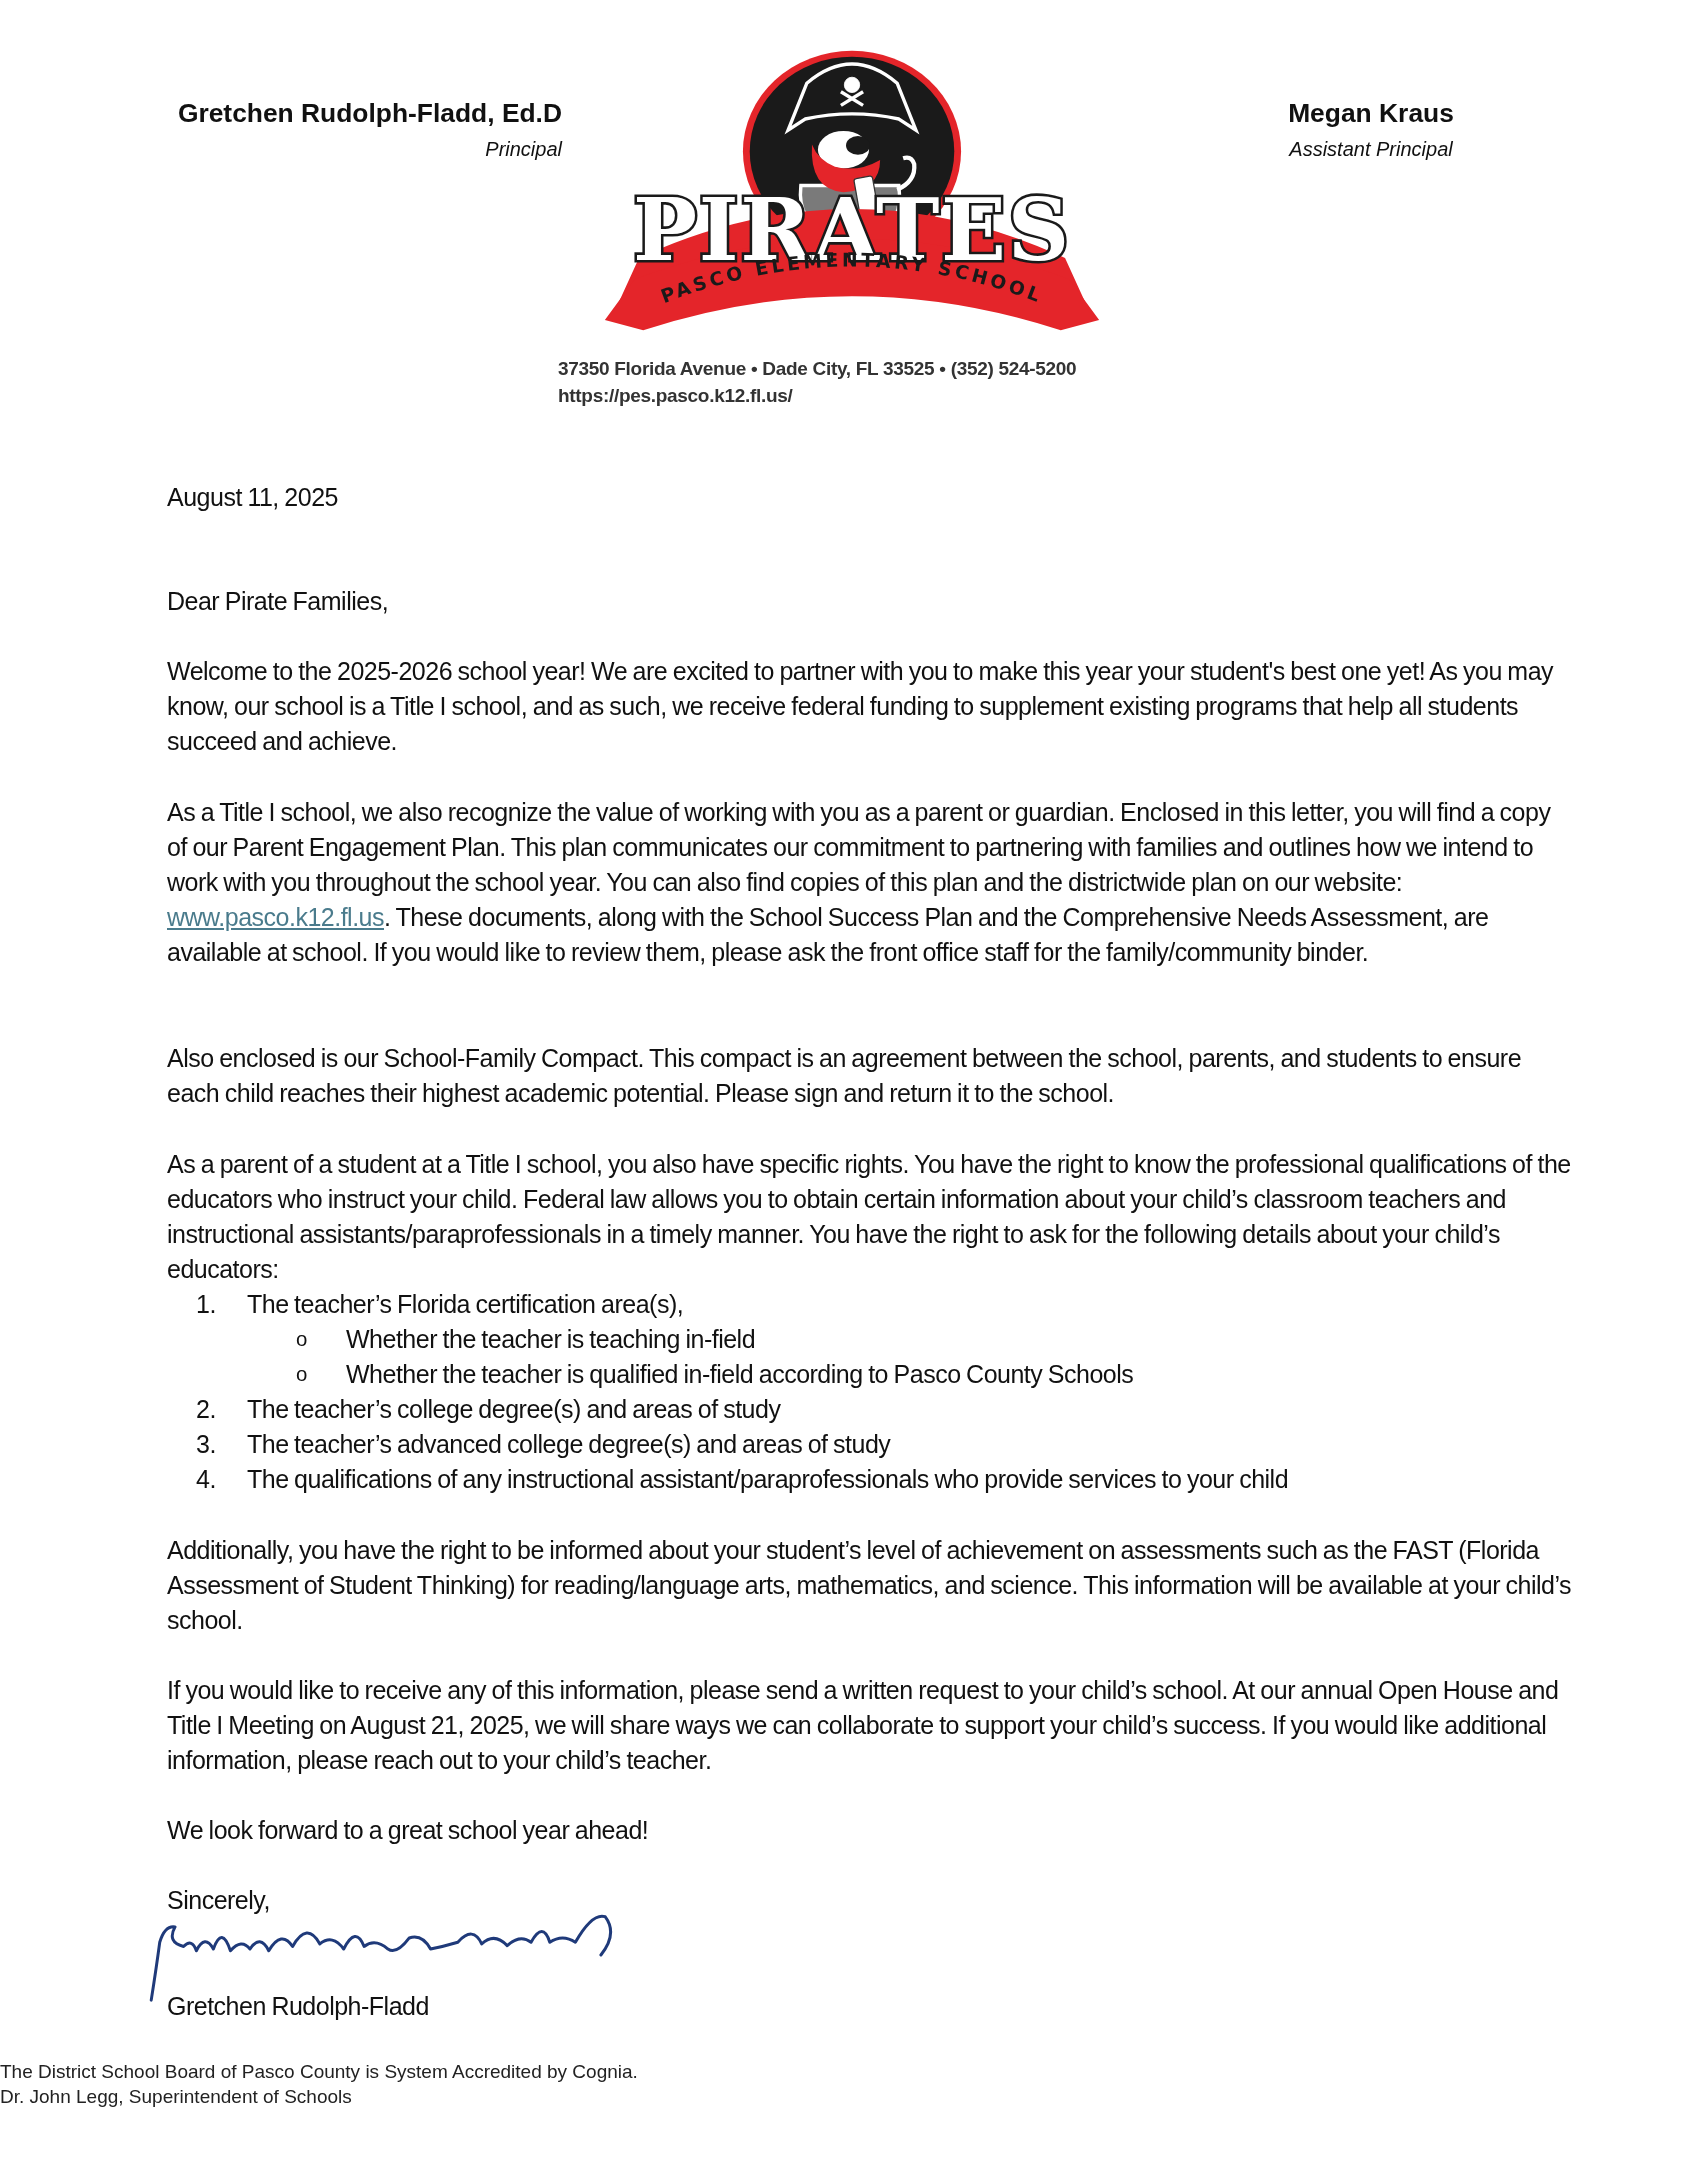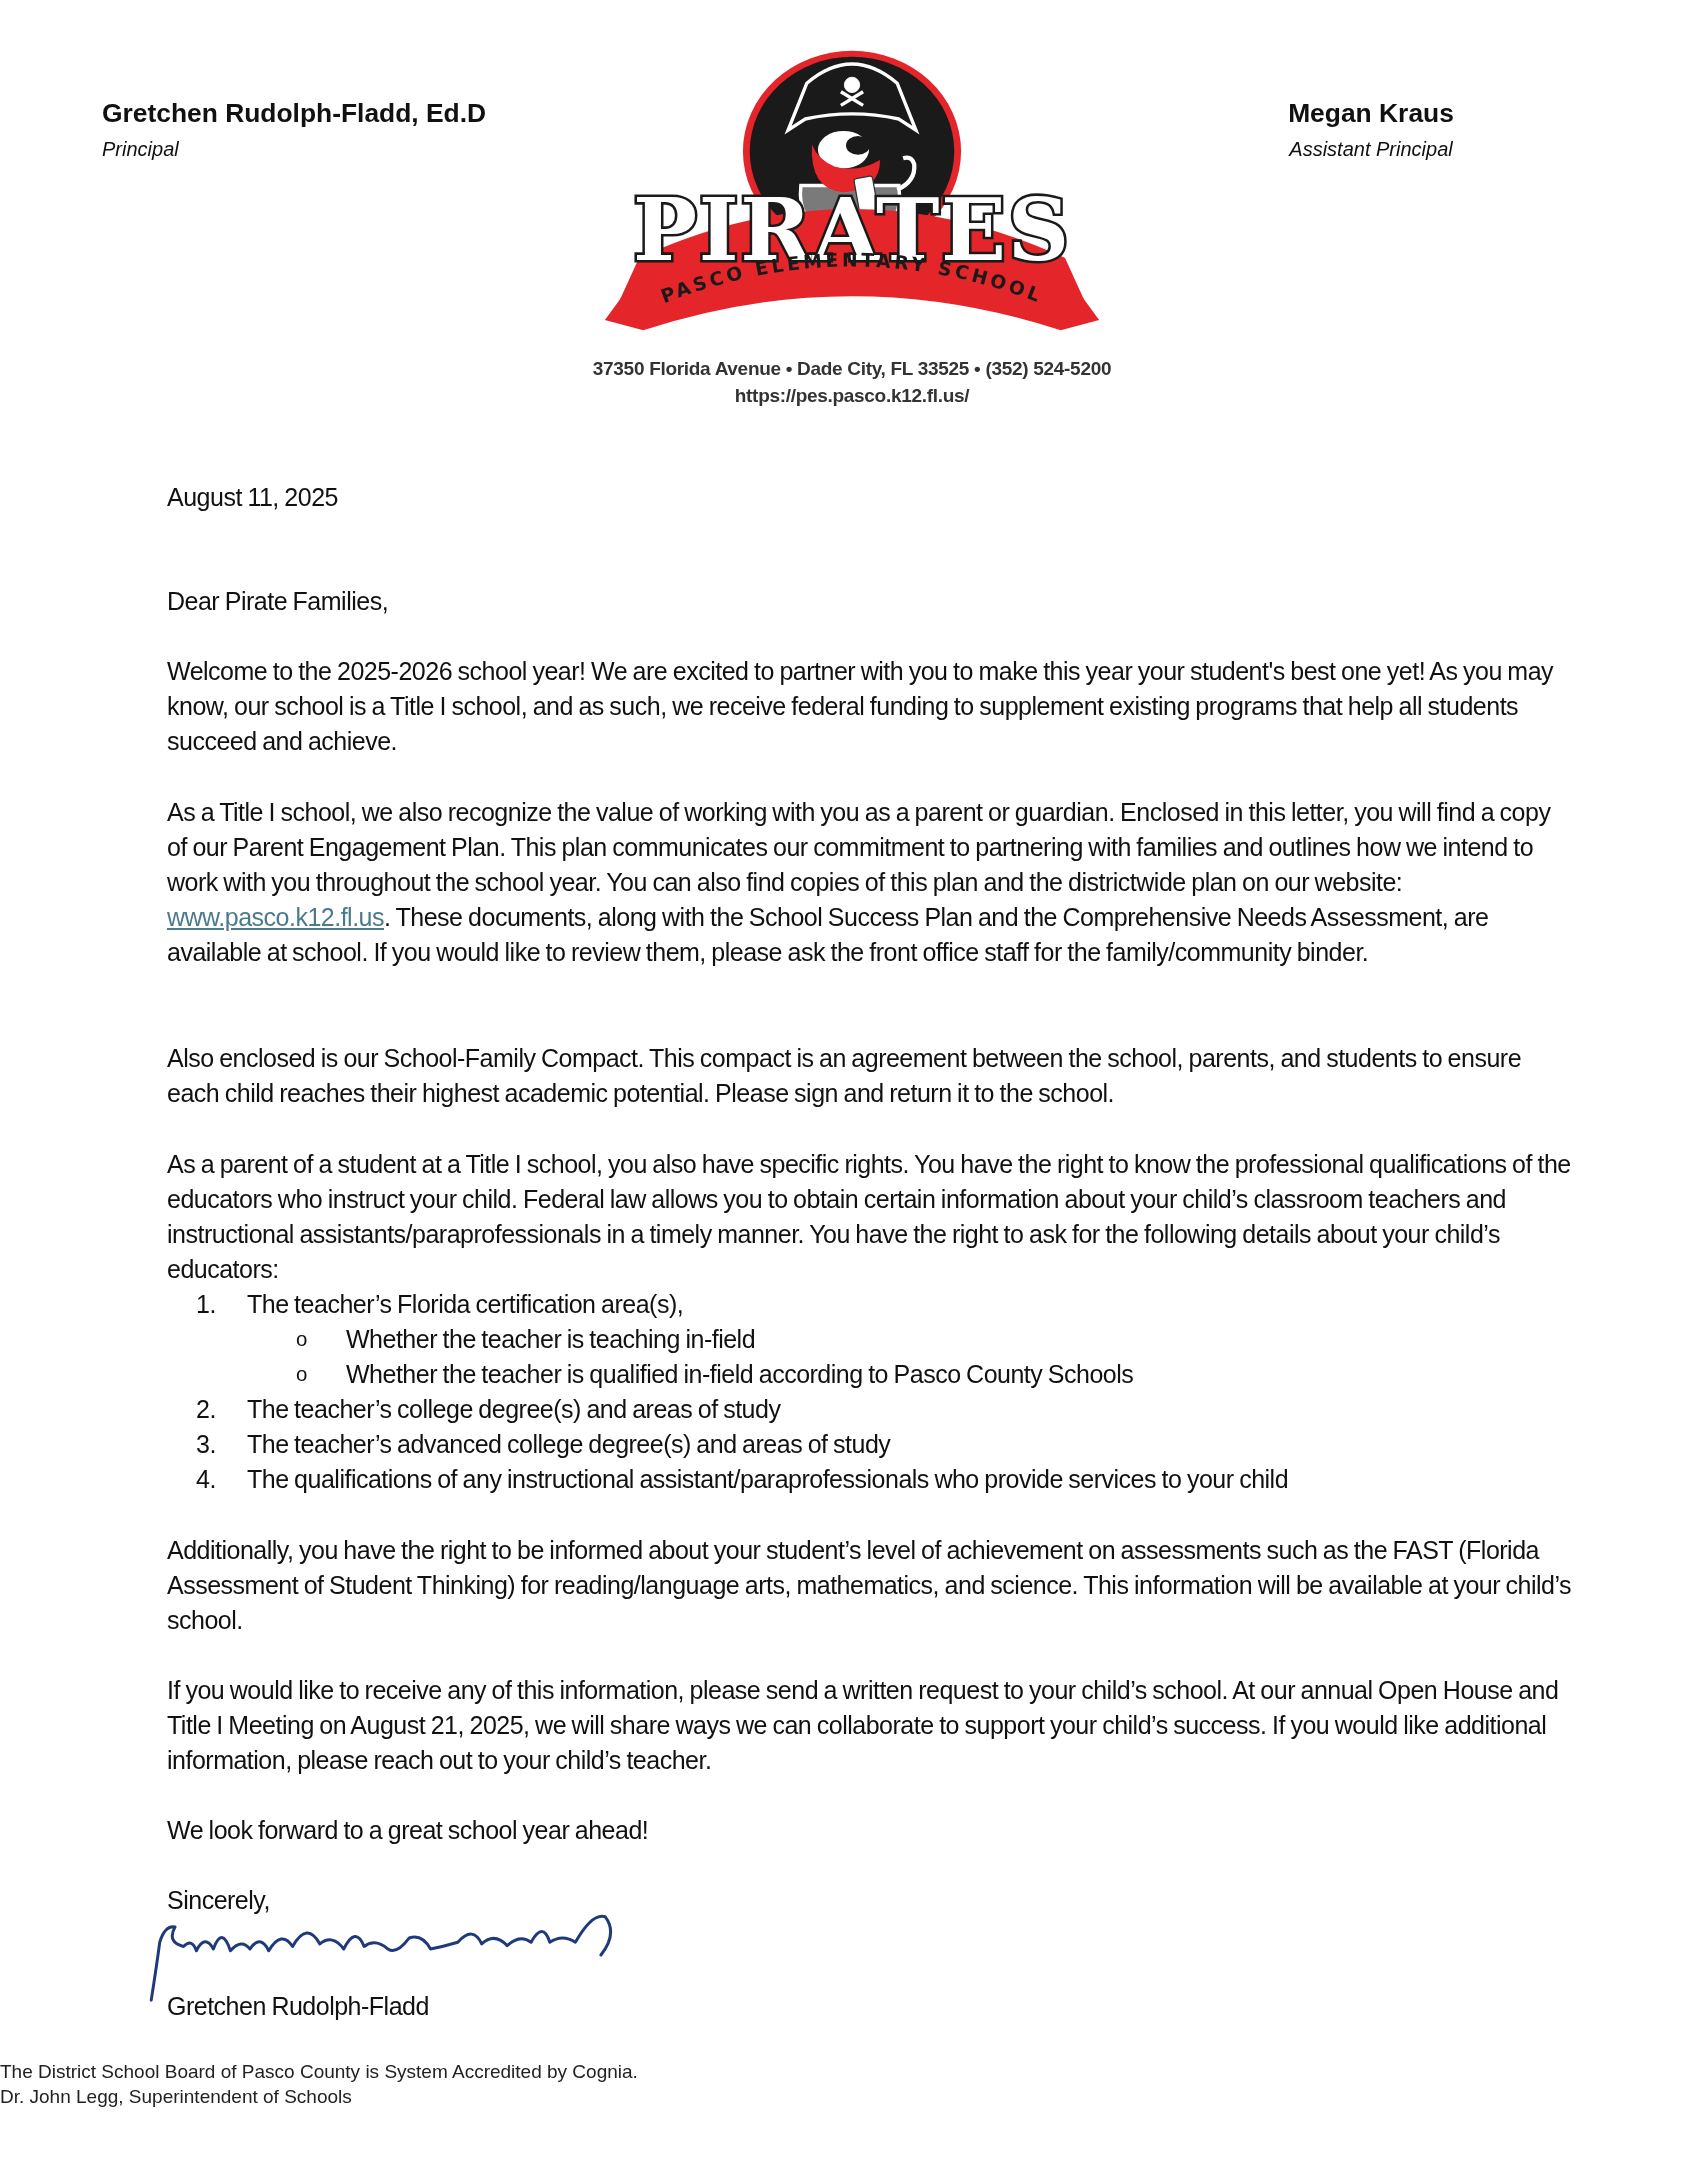--- a/index.html
+++ b/index.html
@@ -1,27 +1,27 @@
 <!DOCTYPE html>
 <html style="font-size:13.6px"><head>
   <meta charset="utf-8">
   <style>
     html, body { margin: 0; padding: 0; background: #ffffff; }
     body {
       width: 1685px; height: 2181px; position: relative; overflow: hidden;
       font-family: "Liberation Sans", sans-serif; color: #111111;
     }
-    .hdr-left { position: absolute; left: 102px; top: 95px; width: 460px; text-align: left; }
+    .hdr-left { position: absolute; left: 102px; top: 95px; width: 460px; text-align: right; }
     .hdr-right { position: absolute; left: 1175px; top: 95px; width: 392px; text-align: center; }
     .hdr-name { font-weight: bold; font-size: 26.4px; line-height: 36px; letter-spacing: 0px; }
     .hdr-title { font-style: italic; font-size: 20px; line-height: 36px; }
 
     .logo-wrap { position: absolute; left: 558px; top: 49px; width: 588px; height: 375px; }
     .logo-svg { position: absolute; left: 0; top: 0; }
-    .addr { position: absolute; left: 0; width: 588px; text-align: center; font-weight: bold; color: #333333; font-size: 19px; letter-spacing: -0.3px; }
+    .addr { position: absolute; left: 0; width: 588px; font-weight: bold; color: #333333; font-size: 19px; letter-spacing: -0.3px; }
     .addr1 { top: 309px; }
     .addr2 { top: 336px; }
 
     .body-text { position: absolute; left: 167px; width: 1405px; font-size: 25px; line-height: 35px; letter-spacing: -0.5px; word-spacing: -0.9px; }
     .date { top: 480px; }
     .salute { top: 584px; }
     .p1 { top: 654px; }
     .p2 { top: 795px; }
     .p3 { top: 1041px; }
     .p4 { top: 1147px; }

